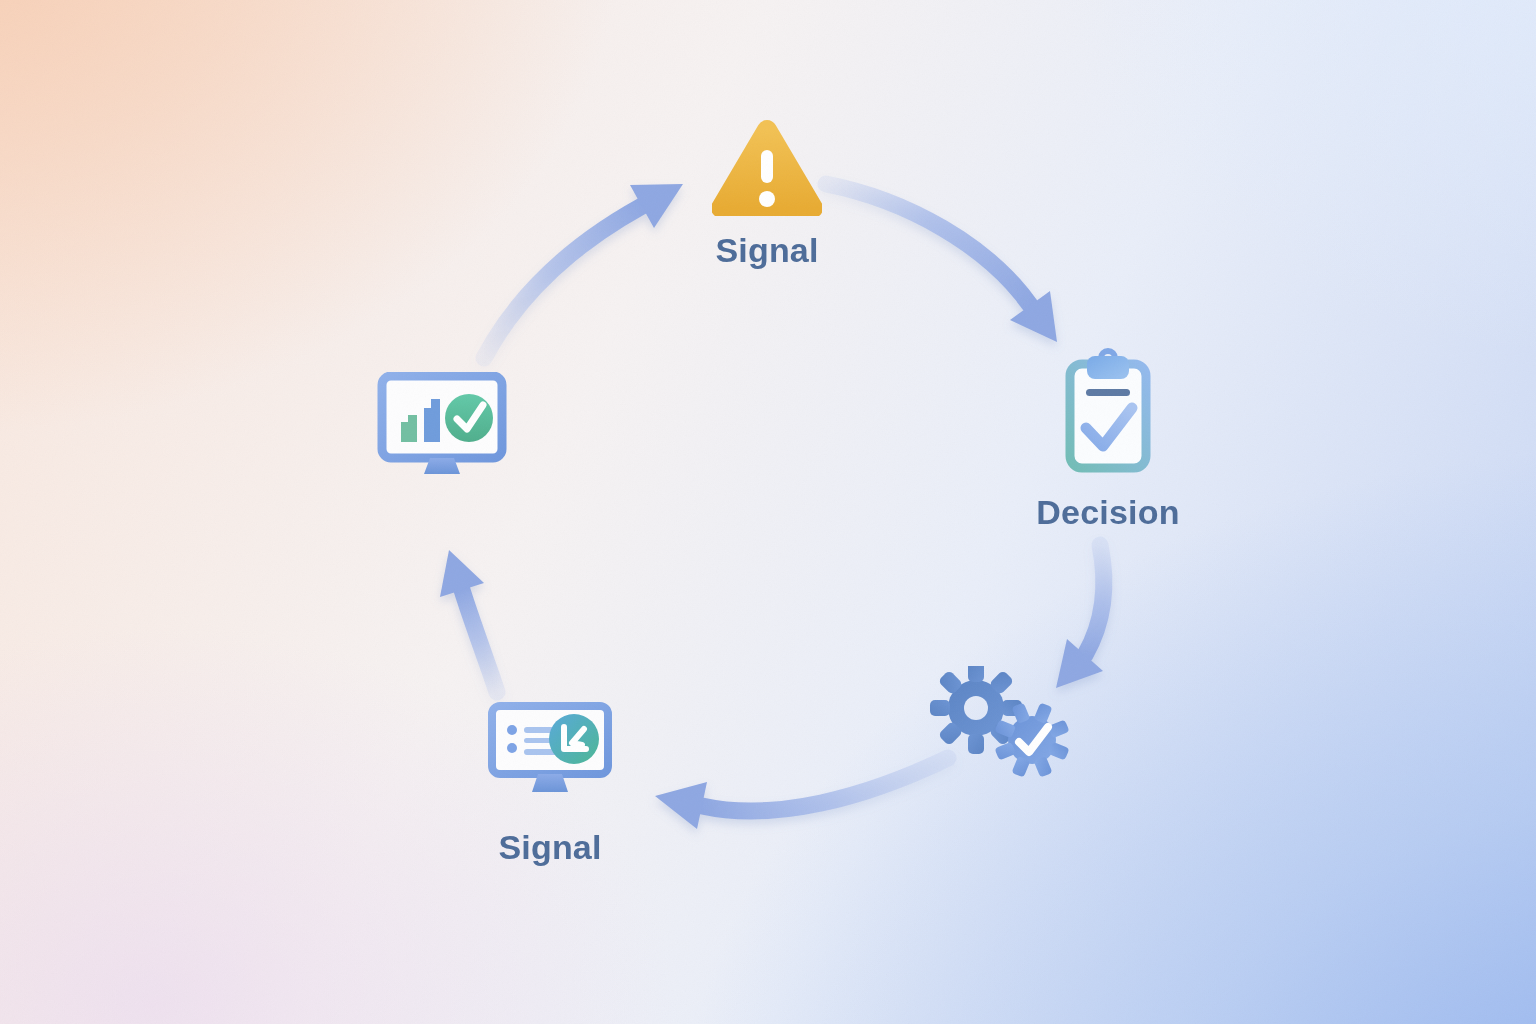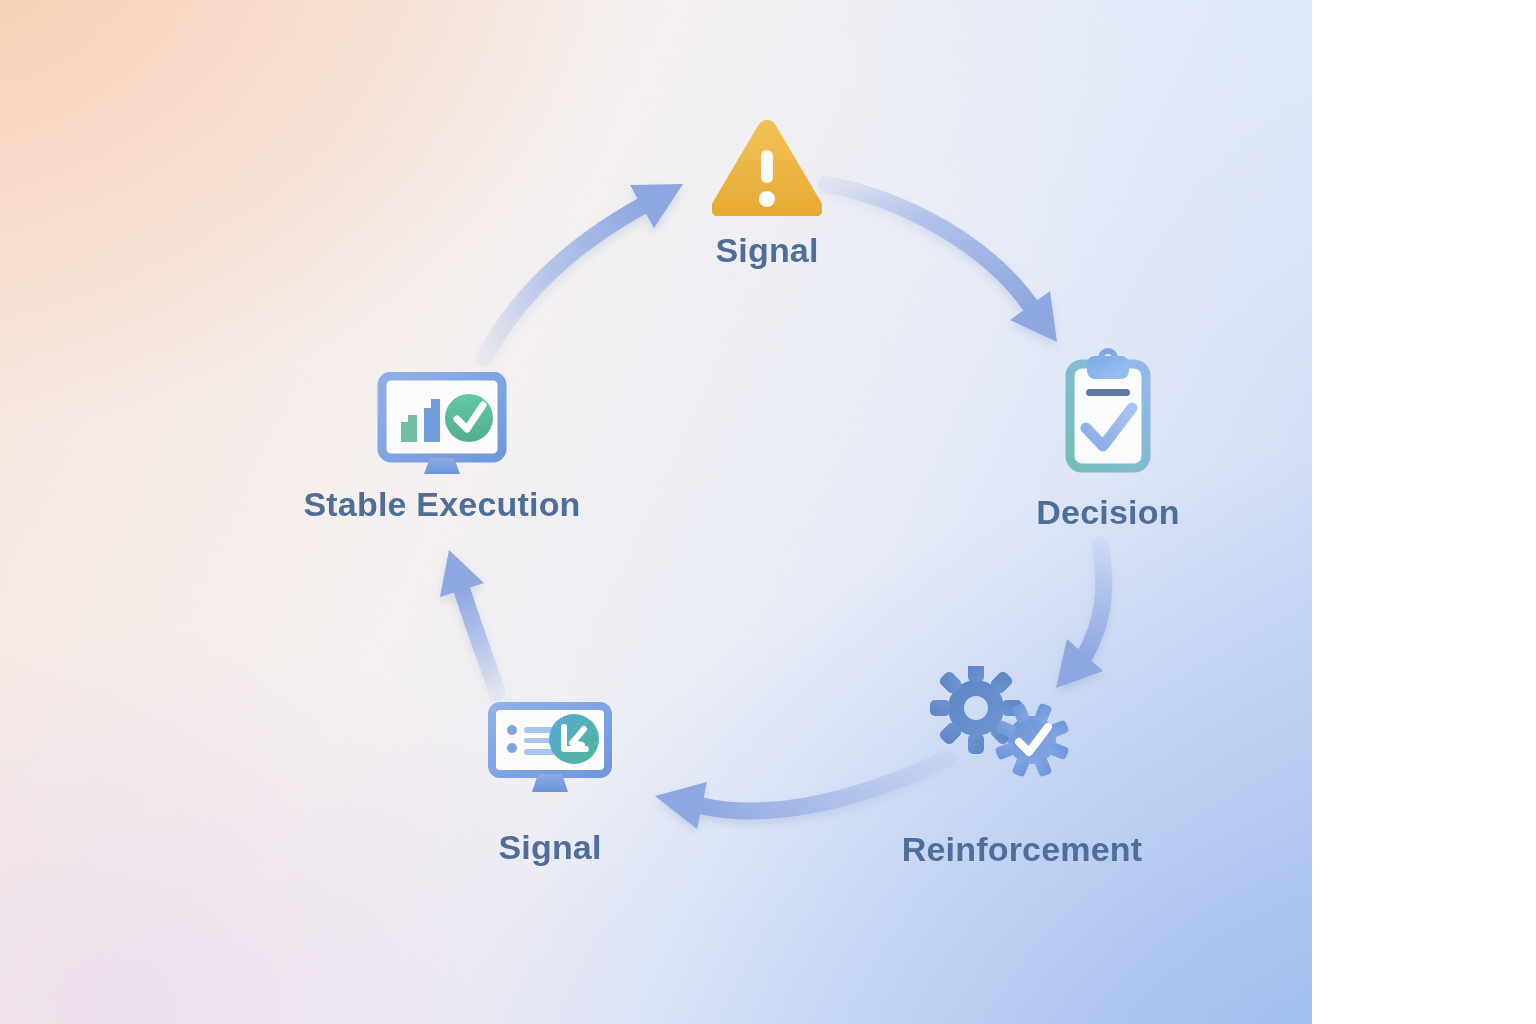--- a/index.html
+++ b/index.html
@@ -1,21 +1,21 @@
 <!DOCTYPE html>
 <html><head>
 <meta charset="utf-8">
 <style>
   html, body { margin: 0; padding: 0; }
   body {
     width: 1536px; height: 1024px; overflow: hidden;
     font-family: "Liberation Sans", sans-serif;
   }
   .stage {
-    position: relative; width: 1312px; height: 1024px; overflow: hidden;
+    position: relative; width: 1536px; height: 1024px; overflow: hidden;
     background:
       radial-gradient(1100px 800px at -4% -6%, rgba(247,205,178,0.95) 0%, rgba(247,205,178,0.55) 28%, rgba(247,205,178,0) 62%),
       radial-gradient(900px 650px at 10% 98%, rgba(234,217,239,0.65) 0%, rgba(234,217,239,0) 58%),
       radial-gradient(1400px 1000px at 108% 112%, rgba(146,178,238,0.95) 0%, rgba(164,192,240,0.55) 35%, rgba(182,204,243,0) 70%),
       radial-gradient(900px 700px at 104% -6%, rgba(226,236,252,0.9) 0%, rgba(226,236,252,0) 60%),
       linear-gradient(115deg, #f9e7dd 0%, #f6f2f2 38%, #e9eef9 62%, #c6d5f4 100%);
   }
   .arrows { position: absolute; left: 0; top: 0; pointer-events: none; }
   .noise  { position: absolute; left: 0; top: 0; pointer-events: none; opacity: 0.04; }
   .node { position: absolute; width: 320px; display: flex; flex-direction: column; align-items: center; }
@@ -168,21 +168,20 @@
         <rect x="96.5" y="36" width="13" height="18" rx="4" transform="rotate(67.5 103 74)"></rect>
         <rect x="96.5" y="36" width="13" height="18" rx="4" transform="rotate(112.5 103 74)"></rect>
         <rect x="96.5" y="36" width="13" height="18" rx="4" transform="rotate(157.5 103 74)"></rect>
         <rect x="96.5" y="36" width="13" height="18" rx="4" transform="rotate(202.5 103 74)"></rect>
         <rect x="96.5" y="36" width="13" height="18" rx="4" transform="rotate(247.5 103 74)"></rect>
         <rect x="96.5" y="36" width="13" height="18" rx="4" transform="rotate(292.5 103 74)"></rect>
         <rect x="96.5" y="36" width="13" height="18" rx="4" transform="rotate(337.5 103 74)"></rect>
       </g>
       <path d="M 90 76 L 100 86 L 119 61" fill="none" stroke="#ffffff" stroke-width="8" stroke-linecap="round" stroke-linejoin="round"></path>
     </svg>
-    <div class="label">Reinforcement</div>
   </div>
 
   <div class="node n-signal-bottom">
     <svg class="icon" width="124" height="96" viewBox="0 0 124 96">
       <defs>
         <linearGradient id="gMon2" x1="0" y1="0" x2="1" y2="1">
           <stop offset="0" stop-color="#8fb0ea"></stop>
             <stop offset="1" stop-color="#6f97dd"></stop>
         </linearGradient>
         <linearGradient id="gTealBlue" x1="0" y1="0" x2="1" y2="1">
@@ -232,21 +231,20 @@
       <g>
         <path d="M 24 70 V 50 h 7 v -7 h 9 V 70 Z" fill="#72bfa2"></path>
         <path d="M 47 70 V 36 h 7 v -9 h 9 V 70 Z" fill="#6f9cdc"></path>
       </g>
       <g>
         <circle cx="92" cy="46" r="24" fill="url(#gGreen)"></circle>
         <path d="M 80 47 L 90 57 L 106 33" fill="none" stroke="#ffffff" stroke-width="7" stroke-linecap="round" stroke-linejoin="round"></path>
       </g>
       <path d="M 53 86 L 77 86 L 83 102 L 47 102 Z" fill="url(#gStand1)"></path>
     </svg>
-    <div class="label">Stable Execution</div>
   </div>
 
   <svg class="noise" width="1536" height="1024">
     <filter id="grain">
       <feTurbulence type="fractalNoise" baseFrequency="0.9" numOctaves="2" stitchTiles="stitch"></feTurbulence>
       <feColorMatrix type="saturate" values="0"></feColorMatrix>
     </filter>
     <rect width="1536" height="1024" filter="url(#grain)"></rect>
   </svg>
 

